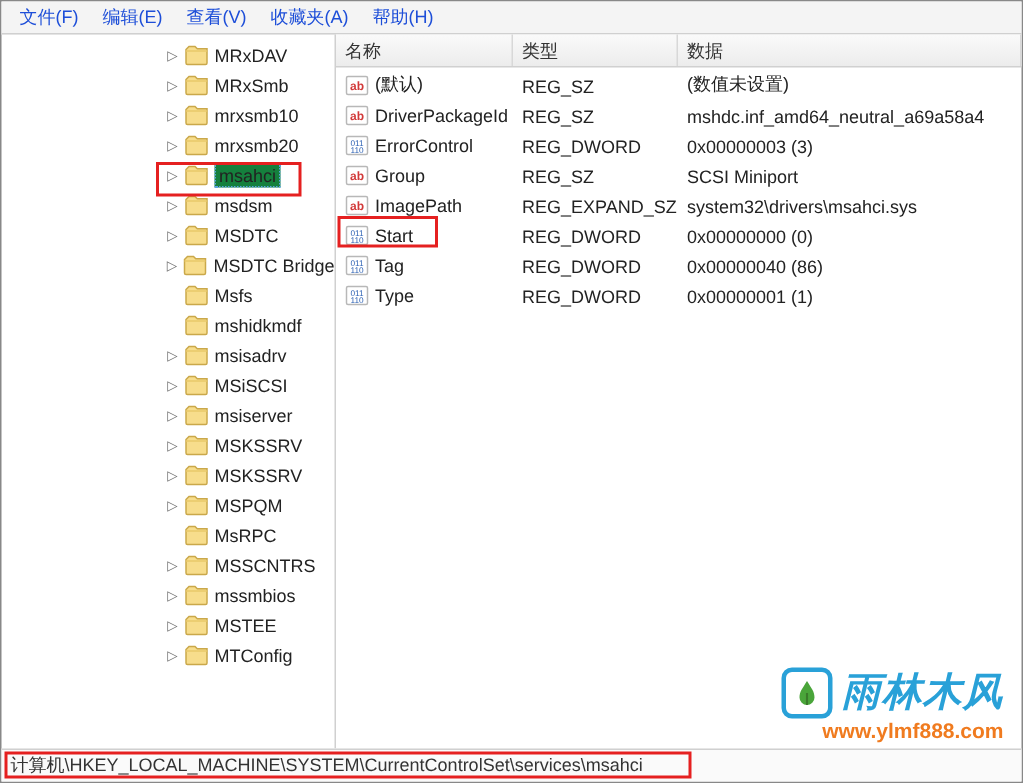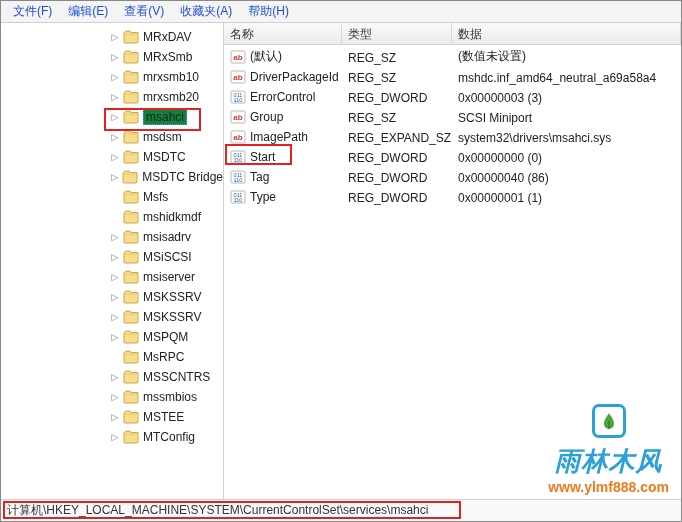--- a/index.html
+++ b/index.html
@@ -180,21 +180,20 @@
   }
   .watermark .wm-cn {
     font-size: 26px;
     font-weight: 700;
     color: #29a1d8;
     letter-spacing: 1px;
     display: flex;
     align-items: center;
     justify-content: flex-end;
     gap: 6px;
-    flex-direction: column;
   }
   .watermark .wm-url {
     font-size: 14px;
     color: #f07b1f;
     font-weight: 600;
   }
   .wm-logo {
     width: 34px; height: 34px;
     border: 3px solid #29a1d8;
     border-radius: 7px;

